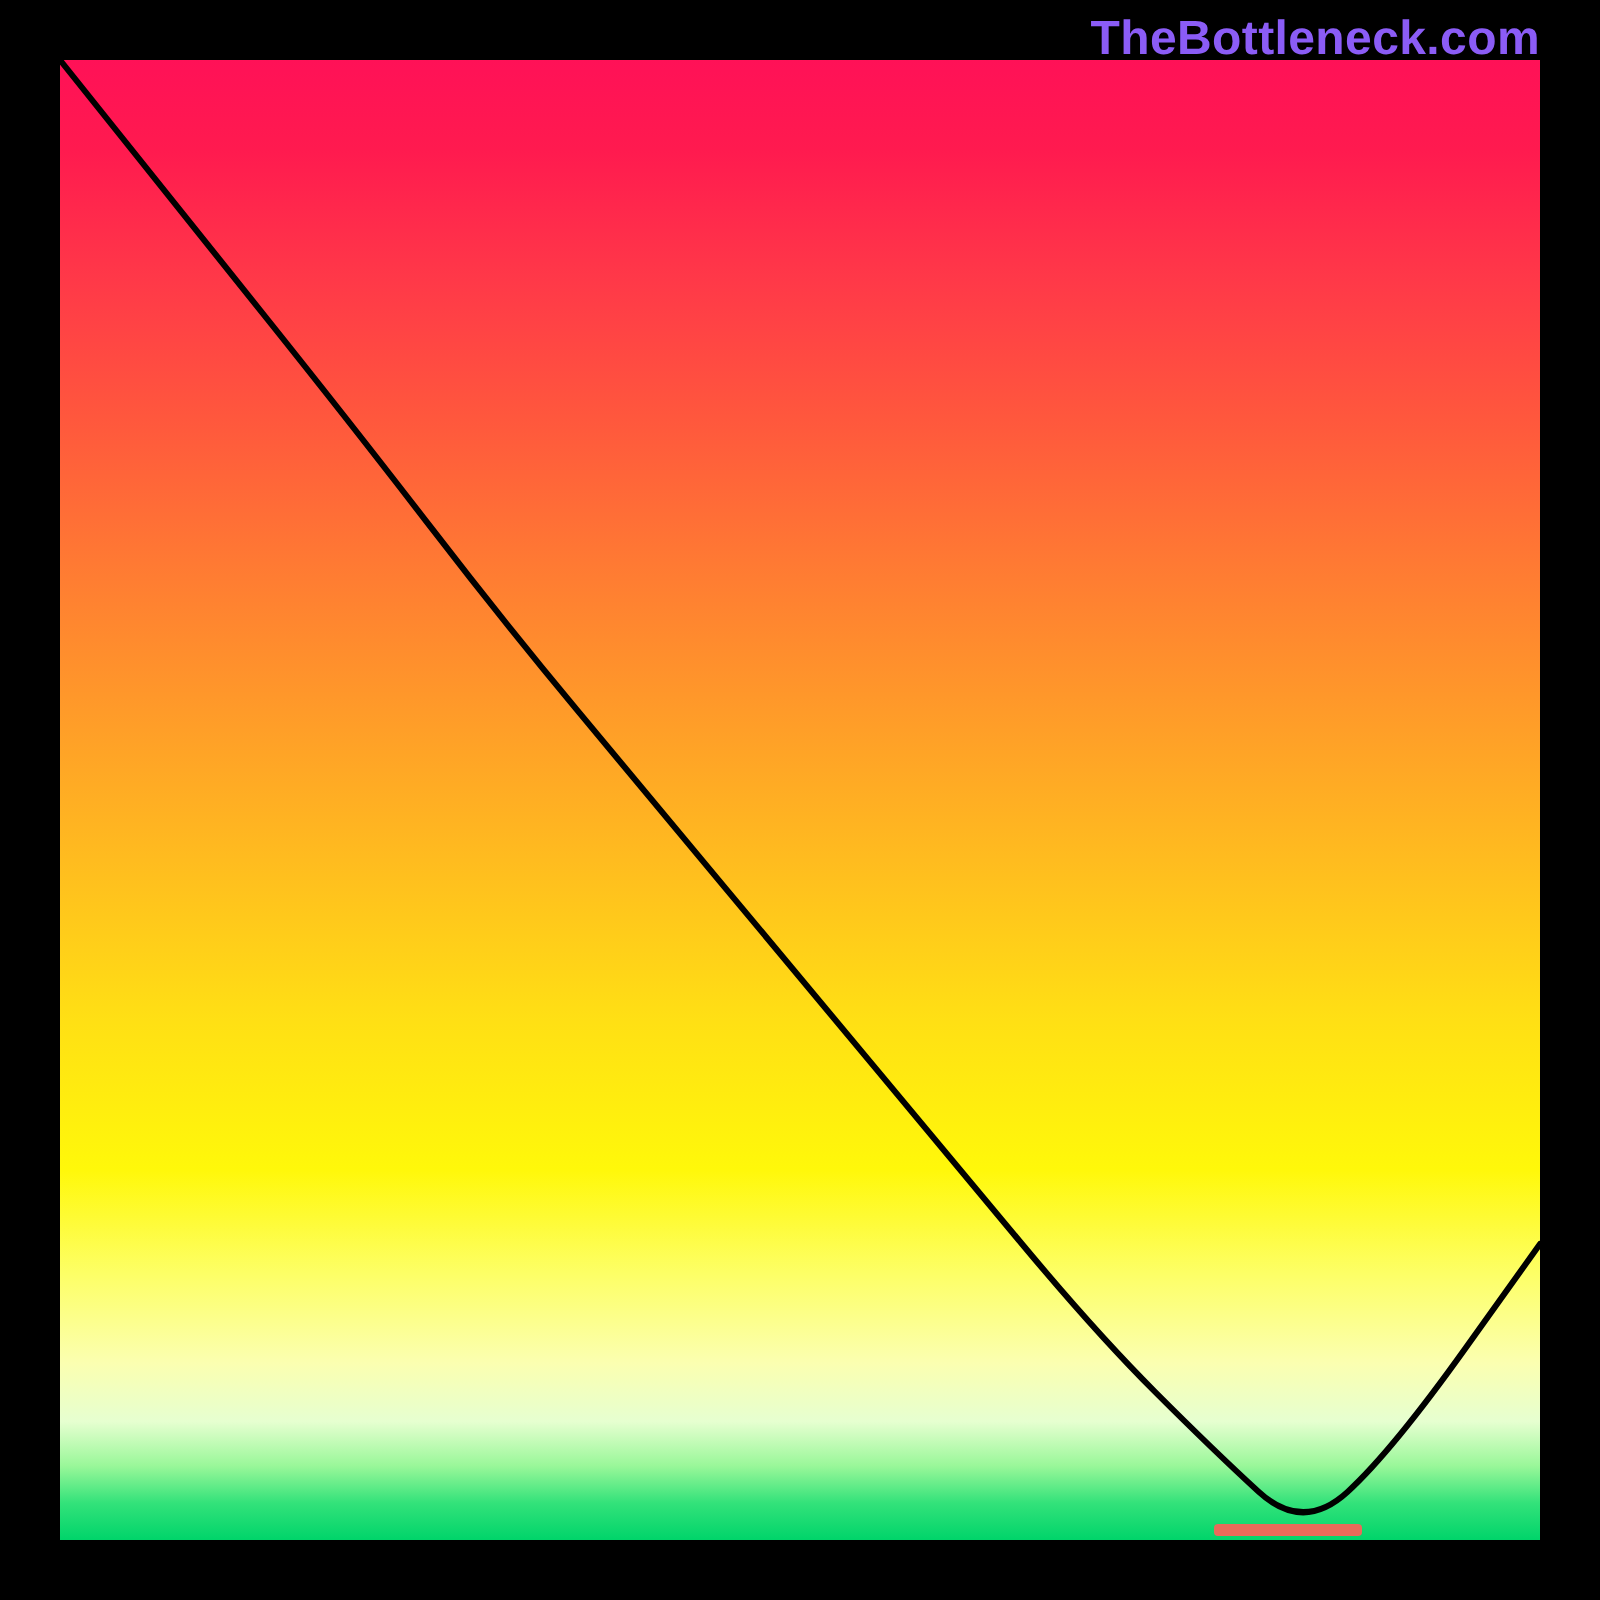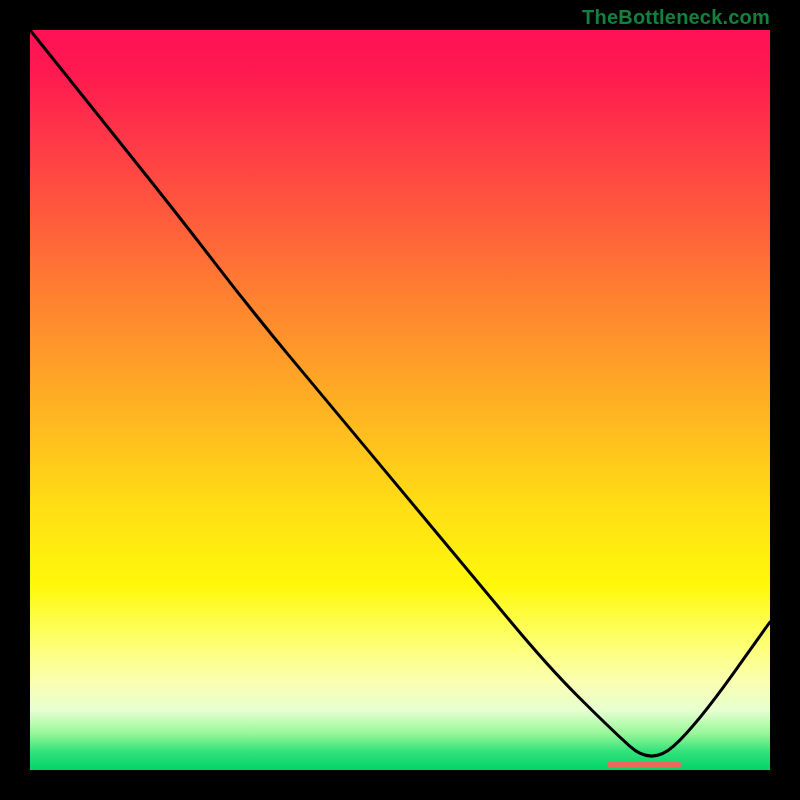--- a/index.html
+++ b/index.html
@@ -50,22 +50,22 @@
     left: 0;
     top: 0;
     width: 740px;
     height: 740px;
     overflow: visible;
   }
   .watermark {
     position: absolute;
     top: 6px;
     right: 30px;
-    color: #15803d;
-    font-size: 20px;
+    color: #8b5cf6;
+    font-size: 24px;
     font-weight: 600;
     letter-spacing: 0.2px;
   }
   .marker {
     position: absolute;
     height: 6px;
     background: #e96a5a;
     border-radius: 2px;
   }
 </style>

